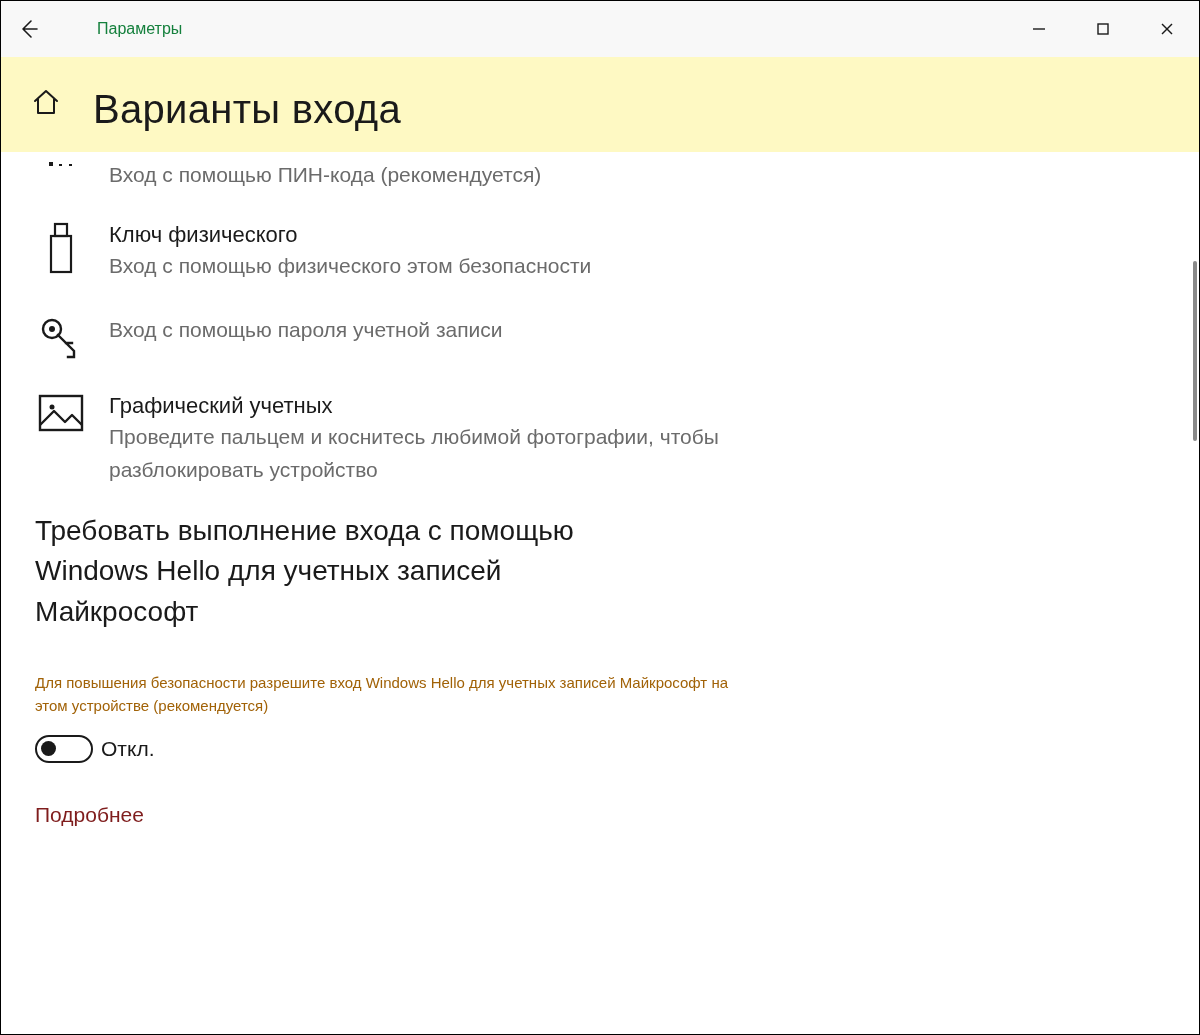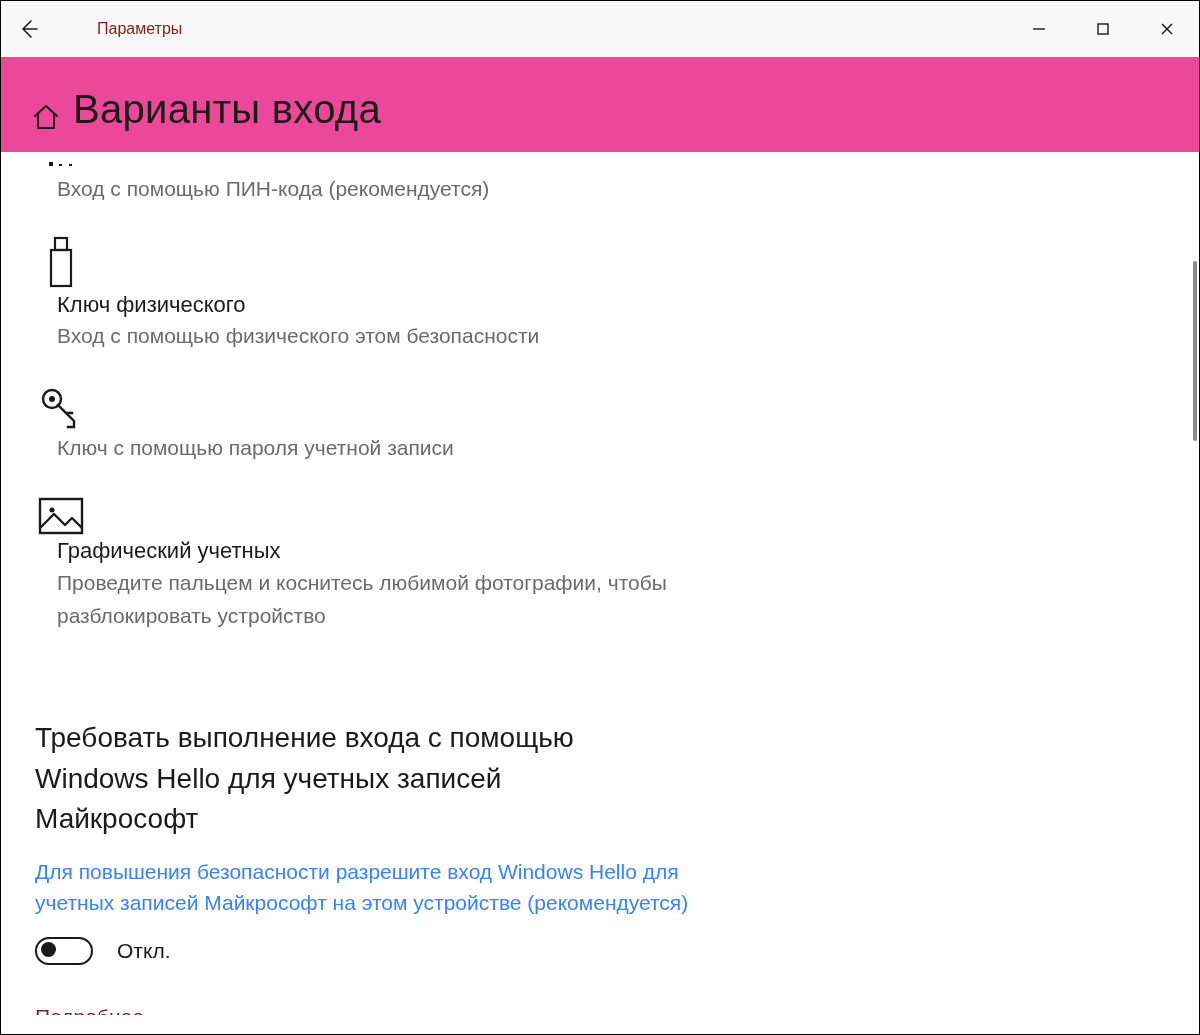--- a/index.html
+++ b/index.html
@@ -26,43 +26,43 @@
     .back-btn {
       width: 56px;
       height: 56px;
       display: flex;
       align-items: center;
       justify-content: center;
       cursor: pointer;
     }
     .window-title {
       font-size: 16px;
-      color: #7f1d1d;
+      color: #15803d;
       font-weight: 400;
       margin-left: 40px;
     }
     .window-controls {
       margin-left: auto;
       display: flex;
       height: 100%;
     }
     .win-ctrl {
       width: 64px;
       height: 56px;
       display: flex;
       align-items: center;
       justify-content: center;
       cursor: pointer;
     }
     .header-area {
-      background: #ec4899;
+      background: #fef9c3;
       padding: 30px 30px 20px 30px;
       display: flex;
-      align-items: flex-end;
-      gap: 12px;
+      align-items: flex-start;
+      gap: 32px;
     }
     .page-title {
       font-size: 40px;
       font-weight: 350;
       color: #1a1a1a;
       letter-spacing: 0.3px;
     }
     .content {
       padding: 0 34px 30px 34px;
       height: calc(100% - 170px);
@@ -70,21 +70,20 @@
     }
     .option-list {
       padding-top: 6px;
       max-width: 720px;
     }
     .option-item {
       display: flex;
       align-items: flex-start;
       padding: 6px 0 24px 0;
       cursor: pointer;
-      flex-direction: column;
     }
     .option-item.first {
       padding-top: 0;
       padding-bottom: 22px;
     }
     .option-icon {
       width: 52px;
       min-width: 52px;
       display: flex;
       justify-content: center;
@@ -105,34 +104,33 @@
       color: #6b6b6b;
       font-weight: 400;
       line-height: 1.55;
       margin-top: 1px;
     }
     .section-title {
       font-size: 28px;
       font-weight: 350;
       color: #1a1a1a;
       line-height: 1.45;
-      margin-top: 62px;
       max-width: 620px;
     }
     .section-desc {
-      font-size: 21px;
-      color: #3b82f6;
+      font-size: 15px;
+      color: #a16207;
       line-height: 1.5;
-      margin-top: 16px;
+      margin-top: 40px;
       max-width: 720px;
     }
     .toggle-row {
       display: flex;
       align-items: center;
-      gap: 24px;
+      gap: 8px;
       margin-top: 18px;
     }
     .toggle-switch {
       width: 58px;
       height: 28px;
       border: 2.5px solid #1a1a1a;
       border-radius: 14px;
       position: relative;
       cursor: pointer;
     }
@@ -238,21 +236,21 @@
 
     <div class="option-item">
       <div class="option-icon">
         <svg width="46" height="46" viewBox="0 0 46 46">
           <circle cx="14" cy="14" r="9" stroke="#1a1a1a" stroke-width="2.4" fill="none"></circle>
           <circle cx="14" cy="14" r="3" fill="#1a1a1a"></circle>
           <path d="M20 20 L36 36 L36 42 L30 42 M28 28 L34 28" stroke="#1a1a1a" stroke-width="2.4" fill="none" stroke-linecap="square"></path>
         </svg>
       </div>
       <div class="option-text">
-        <div class="option-desc">Ключ с помощью пароля учетной записи</div>
+        <div class="option-desc">Вход с помощью пароля учетной записи</div>
       </div>
     </div>
 
     <div class="option-item">
       <div class="option-icon">
         <svg width="48" height="40" viewBox="0 0 48 40">
           <rect x="3" y="3" width="42" height="34" stroke="#1a1a1a" stroke-width="2.4" fill="none"></rect>
           <circle cx="15" cy="14" r="2.5" fill="#1a1a1a"></circle>
           <path d="M3 32 L17 18 L28 29 L35 22 L45 32" stroke="#1a1a1a" stroke-width="2.4" fill="none" stroke-linejoin="round"></path>
         </svg>

